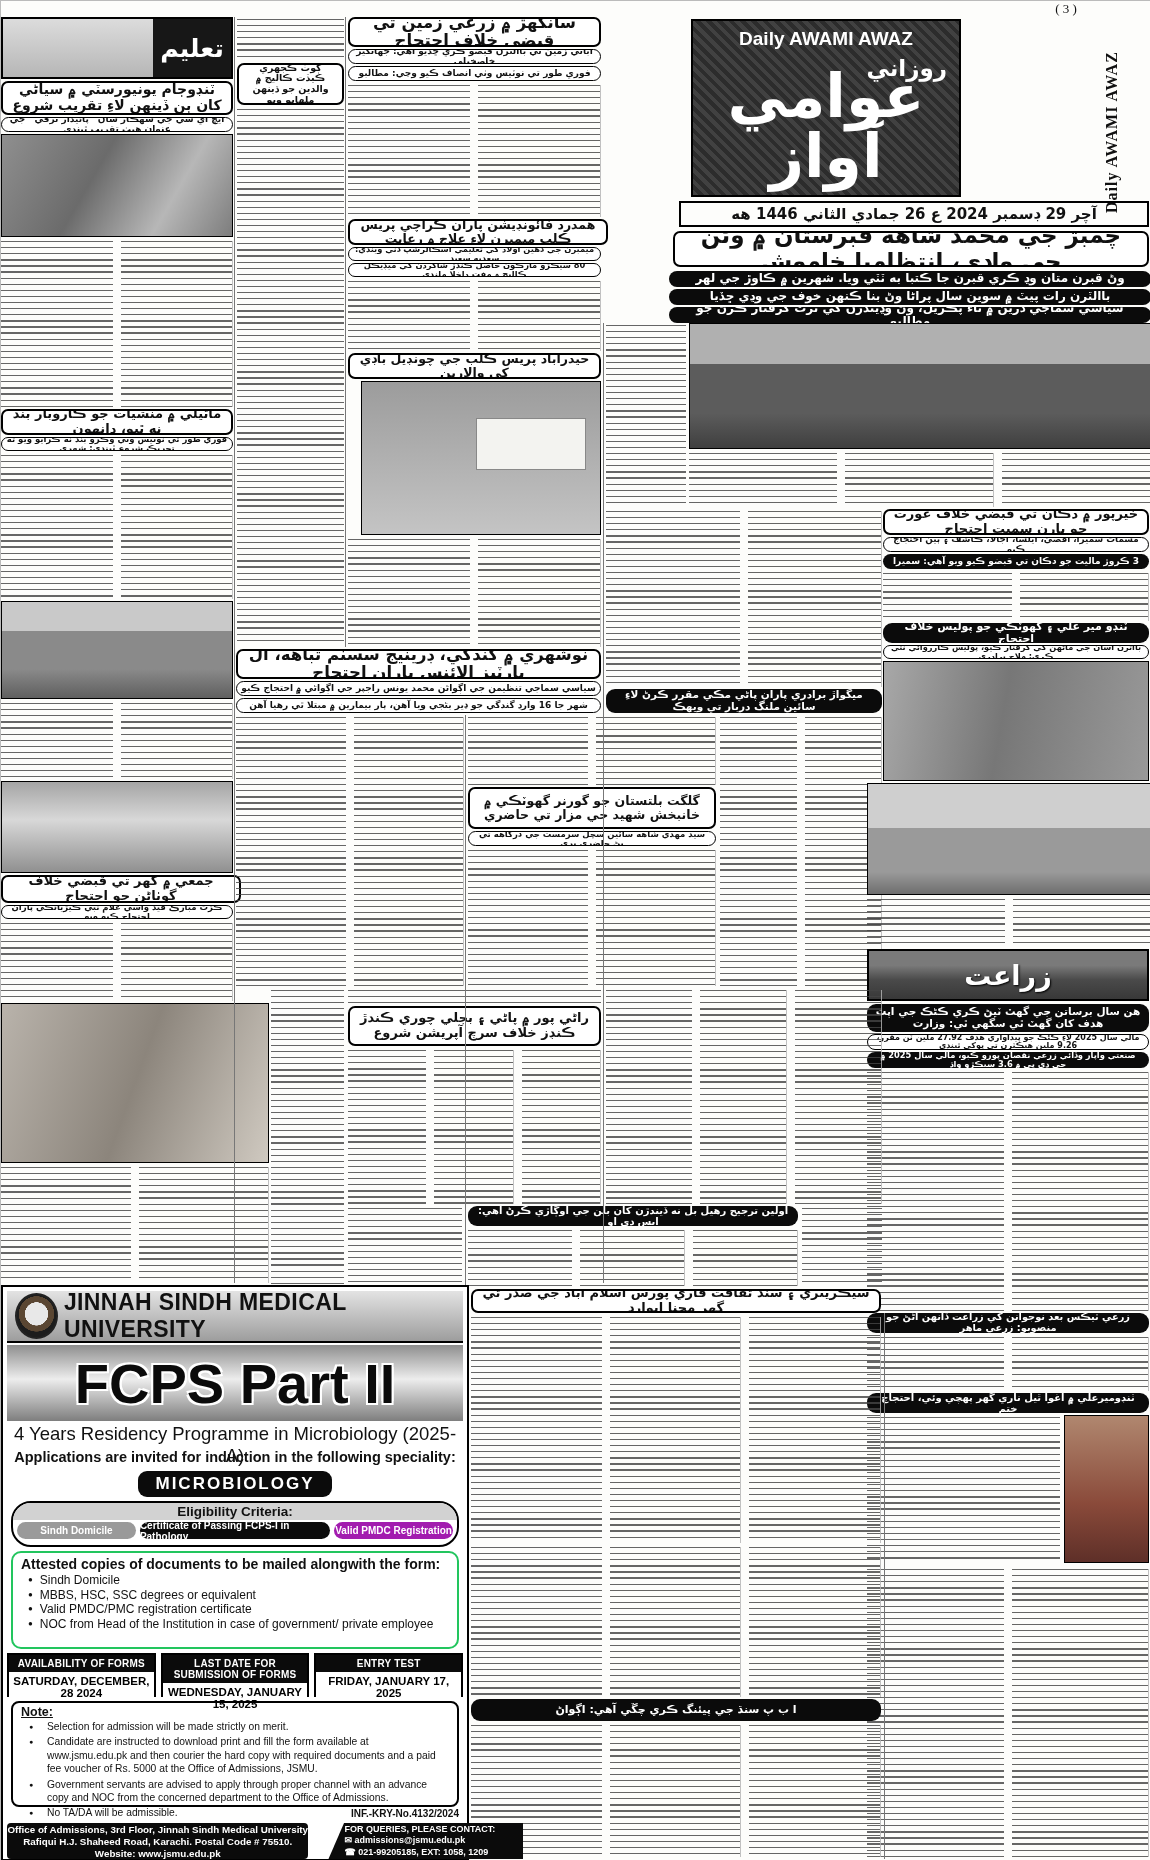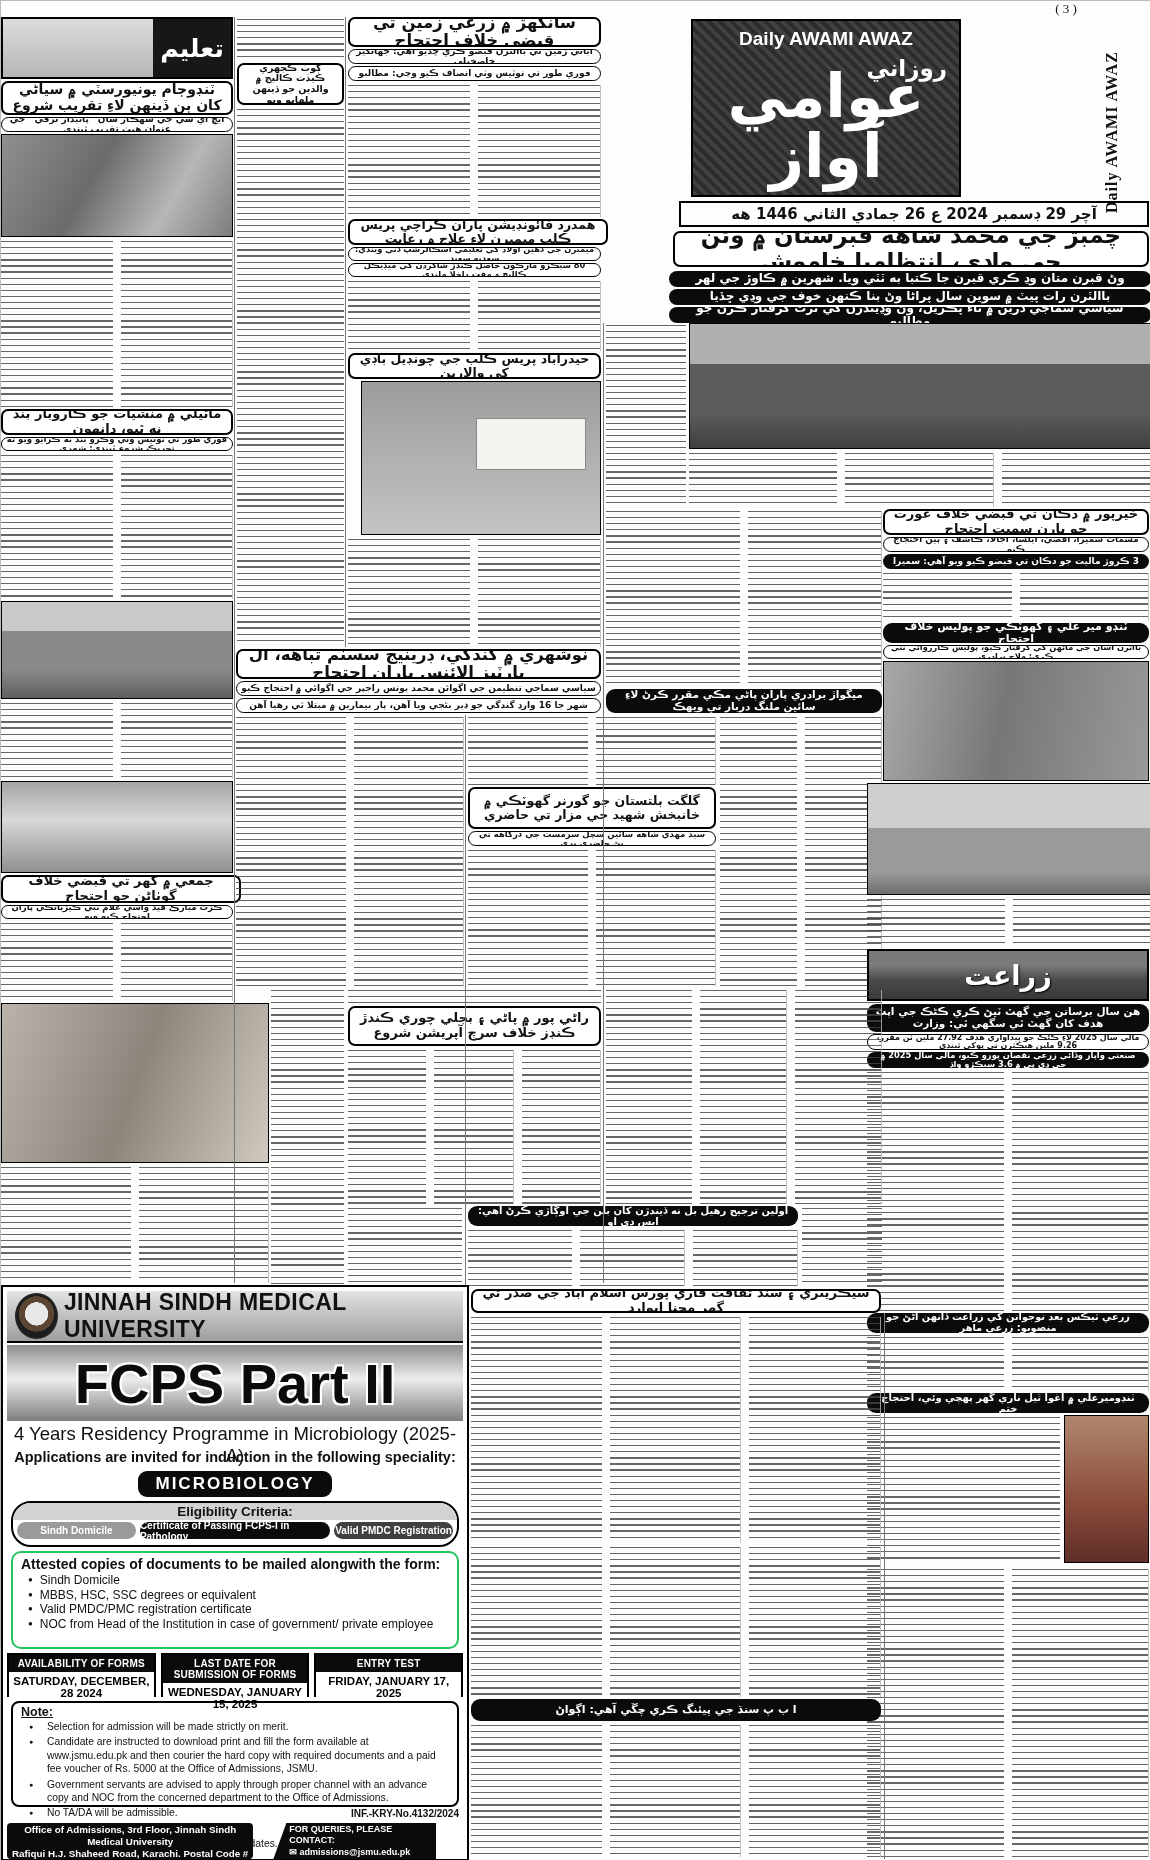--- a/index.html
+++ b/index.html
@@ -276,21 +276,21 @@
     </div>
     <div class="abs" style="left:4px;top:136px;width:456px;height:24px;font-size:18.5px;font-weight:normal;text-align:center">4 Years Residency Programme in Microbiology (2025-A)</div>
     <div class="abs" style="left:4px;top:162px;width:456px;height:18px;font-size:14.5px;font-weight:bold;text-align:center">Applications are invited for induction in the following speciality:</div>
     <div class="pill abs" style="left:135px;top:184px;width:194px;height:26px;background:#0b0b0b;color:#fff;font-size:17px;letter-spacing:2px">MICROBIOLOGY</div>
 
     <div class="abs" style="left:8px;top:214px;width:448px;height:46px;border:2px solid #000;border-radius:20px;overflow:hidden">
       <div style="background:#d2d2d2;font-size:13.5px;font-weight:bold;text-align:center;padding:1px 0">Eligibility Criteria:</div>
       <div style="display:flex;gap:4px;padding:2px 4px">
         <div class="pill" style="flex:1;height:17px;background:#9a9a9a;color:#fff;font-size:10px">Sindh Domicile</div>
         <div class="pill" style="flex:1.6;height:17px;background:#0b0b0b;color:#fff;font-size:10px">Certificate of Passing FCPS-I in Pathology</div>
-        <div class="pill" style="flex:1;height:17px;background:#404040;color:#fff;font-size:10px">Valid PMDC Registration</div>
+        <div class="pill" style="flex:1;height:17px;background:#a21caf;color:#fff;font-size:10px">Valid PMDC Registration</div>
       </div>
     </div>
 
     <div class="abs" style="left:8px;top:264px;width:448px;height:98px;border:2px solid #22c55e;border-radius:10px;padding:3px 8px;box-sizing:border-box">
       <div style="font-size:14px;font-weight:bold">Attested copies of documents to be mailed alongwith the form:</div>
       <div style="display:flex">
         <ul class="adbullets" style="flex:1.15">
           <li>Sindh Domicile</li>
           <li>MBBS, HSC, SSC degrees or equivalent</li>
           <li>Valid PMDC/PMC registration certificate</li>
@@ -321,21 +321,21 @@
         <li>Candidate are instructed to download print and fill the form available at www.jsmu.edu.pk and then courier the hard copy with required documents and a paid fee voucher of Rs. 5000 at the Office of Admissions, JSMU.</li>
         <li>Government servants are advised to apply through proper channel with an advance copy and NOC from the concerned department to the Office of Admissions.</li>
         <li>No TA/DA will be admissible.</li>
         <li>No personal contact will be entertained.</li>
         <li>Please keep visiting the website for latest updates.</li>
       </ul>
     </div>
 
     <div class="abs" style="left:296px;top:521px;width:160px;height:13px;font-size:10px;font-weight:bold;text-align:right">INF.-KRY-No.4132/2024</div>
 
-    <div class="abs" style="left:4px;top:536px;width:429px;height:36px;display:flex;gap:20px">
+    <div class="abs" style="left:4px;top:536px;width:516px;height:36px;display:flex;gap:20px">
       <div style="flex:1.9;background:#0b0b0b;color:#fff;border-radius:4px;text-align:center;font-size:9.8px;font-weight:bold;line-height:1.2;padding-top:1px">
         <div>Office of Admissions, 3rd Floor, Jinnah Sindh Medical University</div>
         <div>Rafiqui H.J. Shaheed Road, Karachi. Postal Code # 75510.</div>
         <div>Website: www.jsmu.edu.pk</div>
       </div>
       <div style="flex:1.1;background:#0b0b0b;color:#fff;clip-path:polygon(8% 0,100% 0,100% 100%,0 100%);padding:1px 4px 0 16px;font-size:9px;font-weight:bold;line-height:1.25">
         <div>FOR QUERIES, PLEASE CONTACT:</div>
         <div><span>✉ </span><span>admissions@jsmu.edu.pk</span></div>
         <div><span>☎ </span><span>021-99205185, EXT: 1058, 1209</span></div>
       </div>

